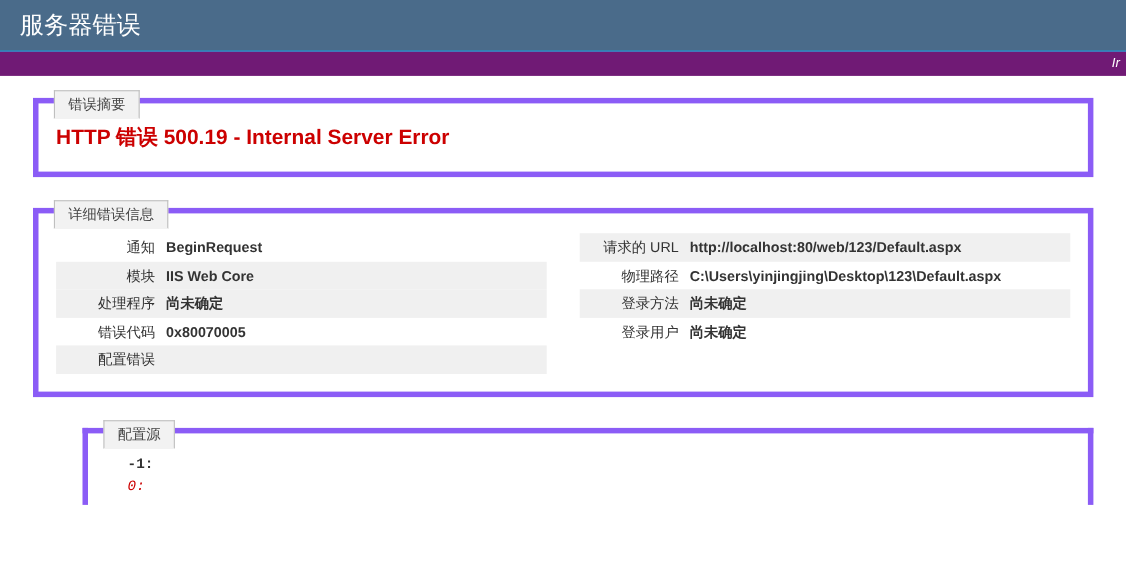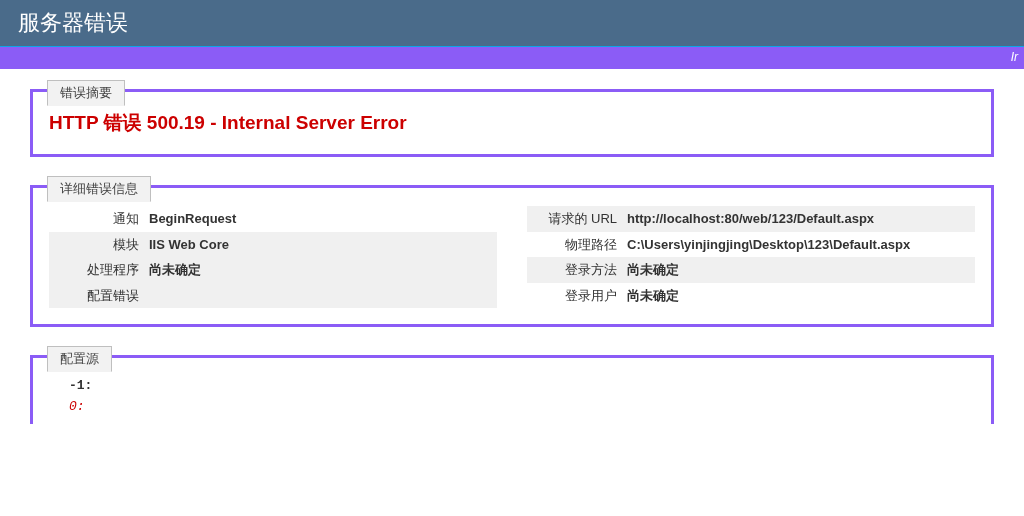--- a/index.html
+++ b/index.html
@@ -12,38 +12,38 @@
     .header-bar {
       background: #4a6b8a;
       color: #fff;
       padding: 8px 0 8px 18px;
       font-size: 22px;
       font-weight: normal;
       border-bottom: 1px solid #0ea5e9;
       position: relative;
     }
     .header-sub {
-      background: #8b5cf6;
+      background: #701a75;
       height: 22px;
       position: relative;
       color: #fff;
       font-style: italic;
       font-size: 12px;
     }
     .header-sub span {
       position: absolute;
       right: 6px;
       top: 3px;
     }
     .content {
       padding: 20px 30px 0 30px;
     }
     .section {
       position: relative;
-      border: 3px solid #8b5cf6;
+      border: 5px solid #8b5cf6;
       padding: 18px 16px 16px 16px;
       margin-bottom: 28px;
       background: #fff;
     }
     .section-tab {
       position: absolute;
       top: -12px;
       left: 14px;
       background: #f2f2f2;
       border: 1px solid #bfbfbf;
@@ -135,20 +135,24 @@
             <div class="detail-value bold">BeginRequest</div>
           </div>
           <div class="detail-row alt">
             <div class="detail-label">模块</div>
             <div class="detail-value bold">IIS Web Core</div>
           </div>
           <div class="detail-row alt">
             <div class="detail-label">处理程序</div>
             <div class="detail-value bold">尚未确定</div>
           </div>
+          <div class="detail-row">
+            <div class="detail-label">错误代码</div>
+            <div class="detail-value bold">0x80070005</div>
+          </div>
           <div class="detail-row alt">
             <div class="detail-label">配置错误</div>
           </div>
         </div>
       <div class="detail-col" id="details-right">
           <div class="detail-row alt">
             <div class="detail-label">请求的 URL</div>
             <div class="detail-value bold">http://localhost:80/web/123/Default.aspx</div>
           </div>
           <div class="detail-row">
@@ -160,21 +164,21 @@
             <div class="detail-value bold">尚未确定</div>
           </div>
           <div class="detail-row">
             <div class="detail-label">登录用户</div>
             <div class="detail-value bold">尚未确定</div>
           </div>
         </div>
     </div>
   </div>
 
-  <div class="section" style="margin-bottom:0; border-bottom:none; padding-bottom:6px;">
+  <div class="section" style="margin-bottom:0; border-bottom:none; padding-bottom:6px;margin-left:45px;">
     <div class="section-tab">配置源</div>
     <div class="config-source">
       <div class="config-line1">   -1: </div>
       <div class="config-line2">    0: </div>
     </div>
   </div>
 
 </div>
 
 </body></html>

